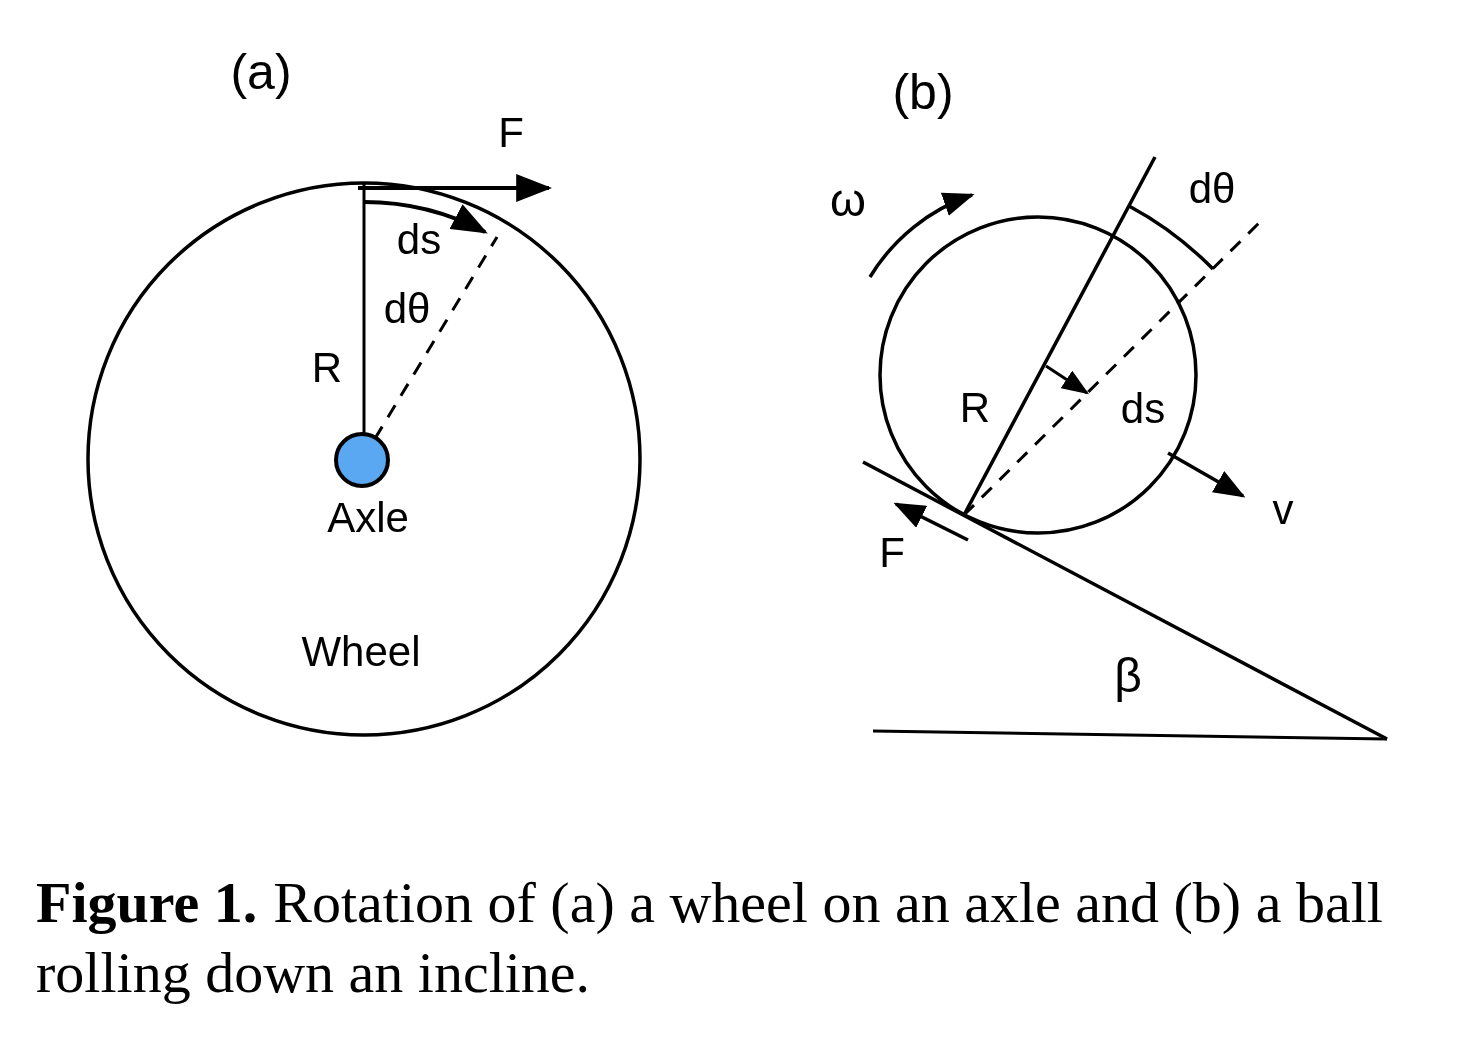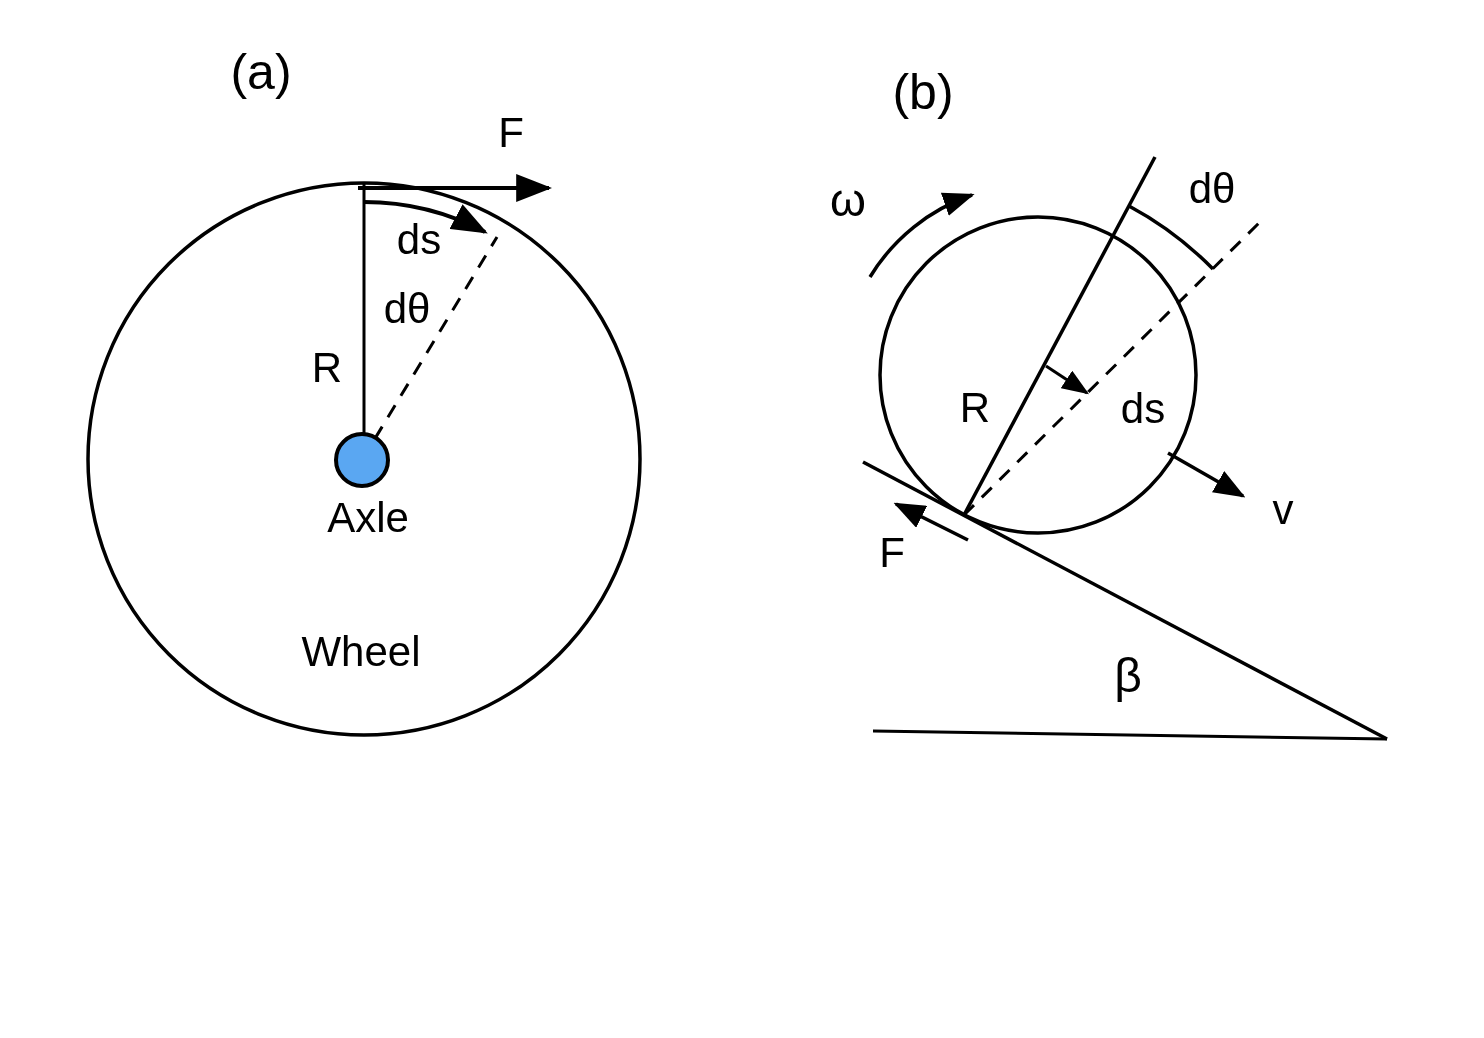--- a/index.html
+++ b/index.html
@@ -111,14 +111,17 @@
       <text class="lbl sz46" x="848" y="216">ω</text>
       <text class="lbl sz42" x="1212" y="203">dθ</text>
       <text class="lbl sz42" x="975" y="422">R</text>
       <text class="lbl sz42" x="1143" y="423">ds</text>
       <text class="lbl sz42" x="1283" y="524">v</text>
       <text class="lbl sz42" x="892" y="567">F</text>
       <text class="lbl sz48" x="1128" y="692">β</text>
     </g>
   </svg>
 
+  <p class="caption">
+    <span class="cap-title">Figure 1.</span><span>Rotation of (a) a wheel on an axle and (b) a ball rolling down an incline.</span>
+  </p>
 
 </div>
 
 </body></html>

